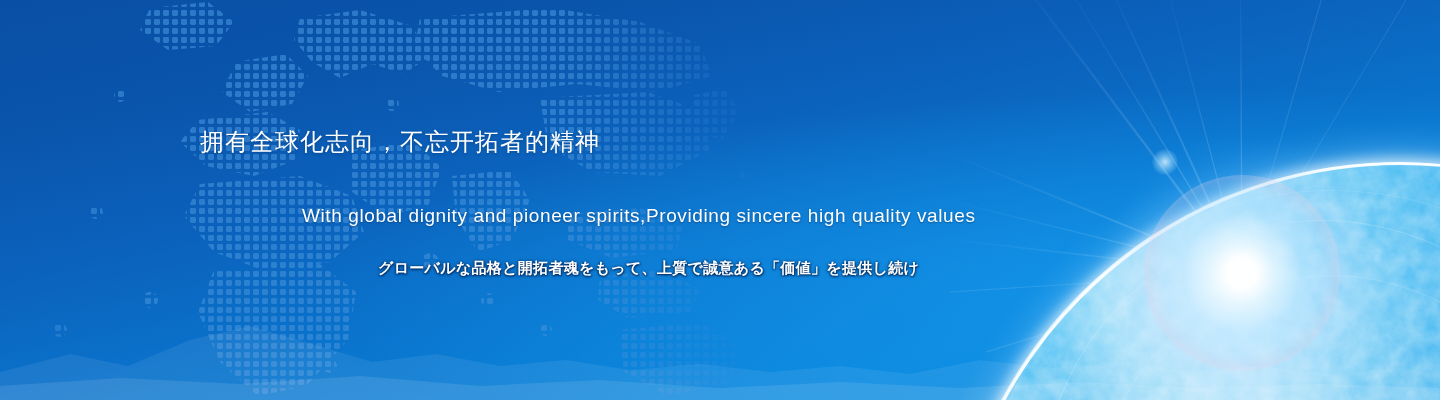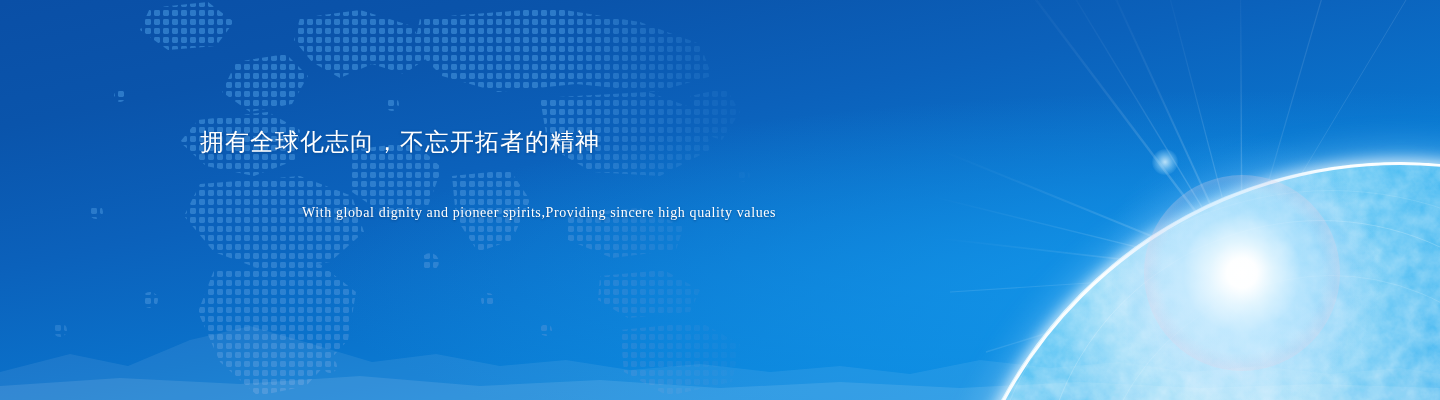--- a/index.html
+++ b/index.html
@@ -210,22 +210,22 @@
   }
   .headline .line-2 {
     display: block;
     padding-left: 168px;
   }
   .subtitle-en {
     position: absolute;
     left: 302px;
     top: 205px;
     color: #ffffff;
-    font-family: Liberation Serif, serif;
-    font-size: 14px;
+    font-family: Liberation Sans, sans-serif;
+    font-size: 19px;
     letter-spacing: 0.6px;
     white-space: nowrap;
     text-shadow: 0 1px 2px rgba(6,48,100,0.55);
   }
   .subtitle-ja {
     position: absolute;
     left: 378px;
     top: 259px;
     color: #ffffff;
     font-size: 15px;
@@ -354,15 +354,16 @@
   <svg class="mountains" viewBox="0 0 1440 90" preserveAspectRatio="none" aria-hidden="true">
     <path d="M0 62 L70 44 L128 56 L190 30 L250 16 L312 34 L372 52 L436 44 L500 56 L566 50 L630 60 L700 54 L770 62 L840 56 L910 64 L980 50 L1050 58 L1120 52 L1190 62 L1260 56 L1330 64 L1400 58 L1440 64 L1440 90 L0 90 Z" fill="#ffffff" fill-opacity="0.075"></path>
     <path d="M0 76 L120 68 L240 74 L360 66 L480 76 L600 70 L720 78 L840 72 L960 78 L1080 72 L1200 78 L1320 74 L1440 78 L1440 90 L0 90 Z" fill="#ffffff" fill-opacity="0.10"></path>
   </svg>
 
   <div class="copy">
     <div class="headline">
       <span class="line-1">拥有全球化志向，不忘开拓者的精神</span>
     </div>
     <div class="subtitle-en">With global dignity and pioneer spirits,Providing sincere high quality values</div>
+    <div class="subtitle-ja">グローバルな品格と開拓者魂をもって、上質で誠意ある「価値」を提供し続け</div>
   </div>
 
 </div>
 
 </body></html>

